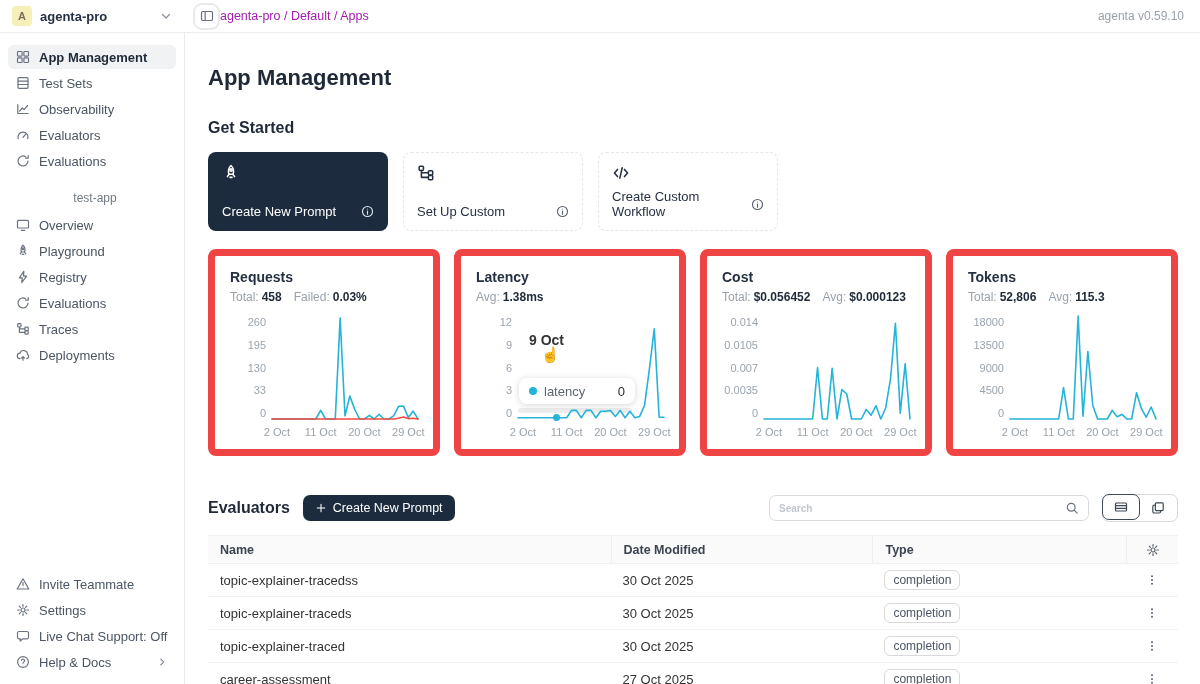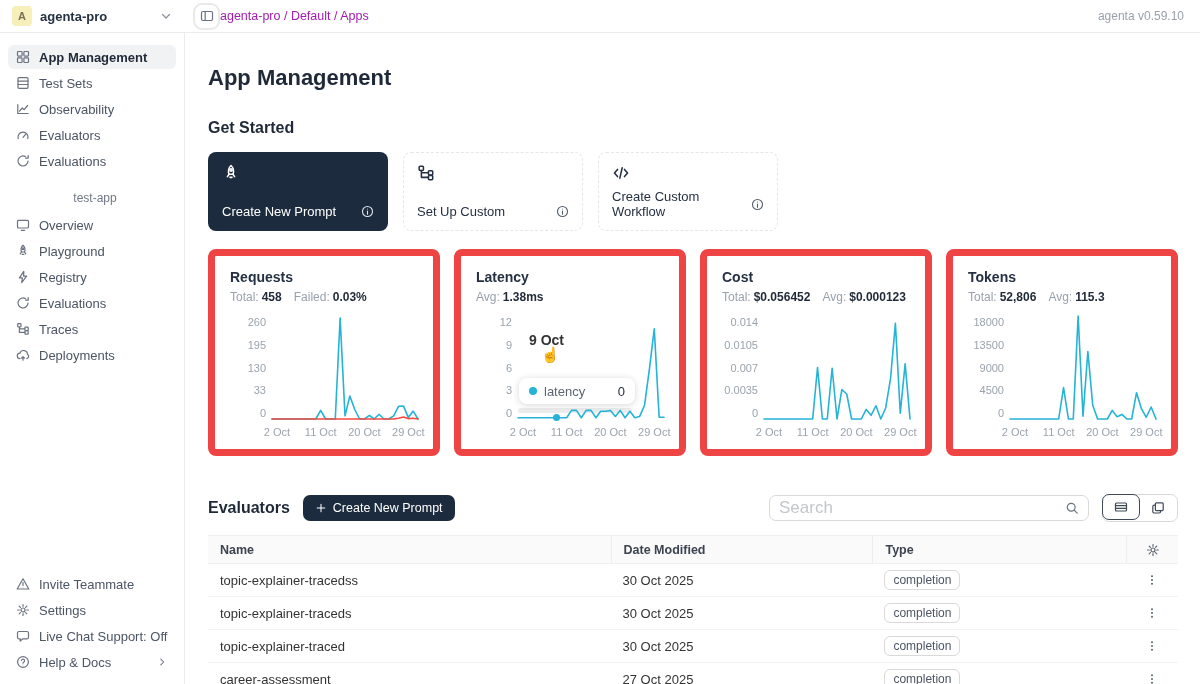--- a/index.html
+++ b/index.html
@@ -75,21 +75,21 @@
   .tt-value { margin-left:auto; font-size:13px; color:#1f2937; }
 
   
   .app-header { display:flex; align-items:center; margin-top:38px; gap:13px; }
   .app-title { font-size:16px; font-weight:700; color:#1f2937; }
   .primary-btn { display:flex; align-items:center; gap:6px; background:#1c2c3e; color:#fff; border:none;
     border-radius:7px; height:26px; padding:0 12px; font-size:12.5px; cursor:pointer; font-family:inherit; }
   .spacer { flex:1; }
   .search-box { width:320px; height:26px; border:1px solid #d9d9d9; border-radius:7px; display:flex;
     align-items:center; padding:0 9px; background:#fff; }
-  .search-box input { border:none; outline:none; flex:1; font-size:17px; color:#333; font-family:inherit; }
+  .search-box input { border:none; outline:none; flex:1; font-size:10px; color:#333; font-family:inherit;font-weight:bold; }
   .search-box input::placeholder { color:#c2c7cd; }
   .search-box .ic { color:#6b7280; }
   .seg { display:flex; border:1px solid #d9d9d9; border-radius:7px; background:#fff; }
   .seg button { width:38px; height:26px; display:grid; place-items:center; background:transparent; border:none;
     color:#3f4a56; cursor:pointer; }
   .seg button.sel { border:1.5px solid #3f4a56; border-radius:7px; margin:-1px; background:#fff; }
 
   
   .table { margin-top:13px; }
   .t-head { display:grid; grid-template-columns:41.5% 27% 1fr 52px; height:29px; background:#fafafa;

